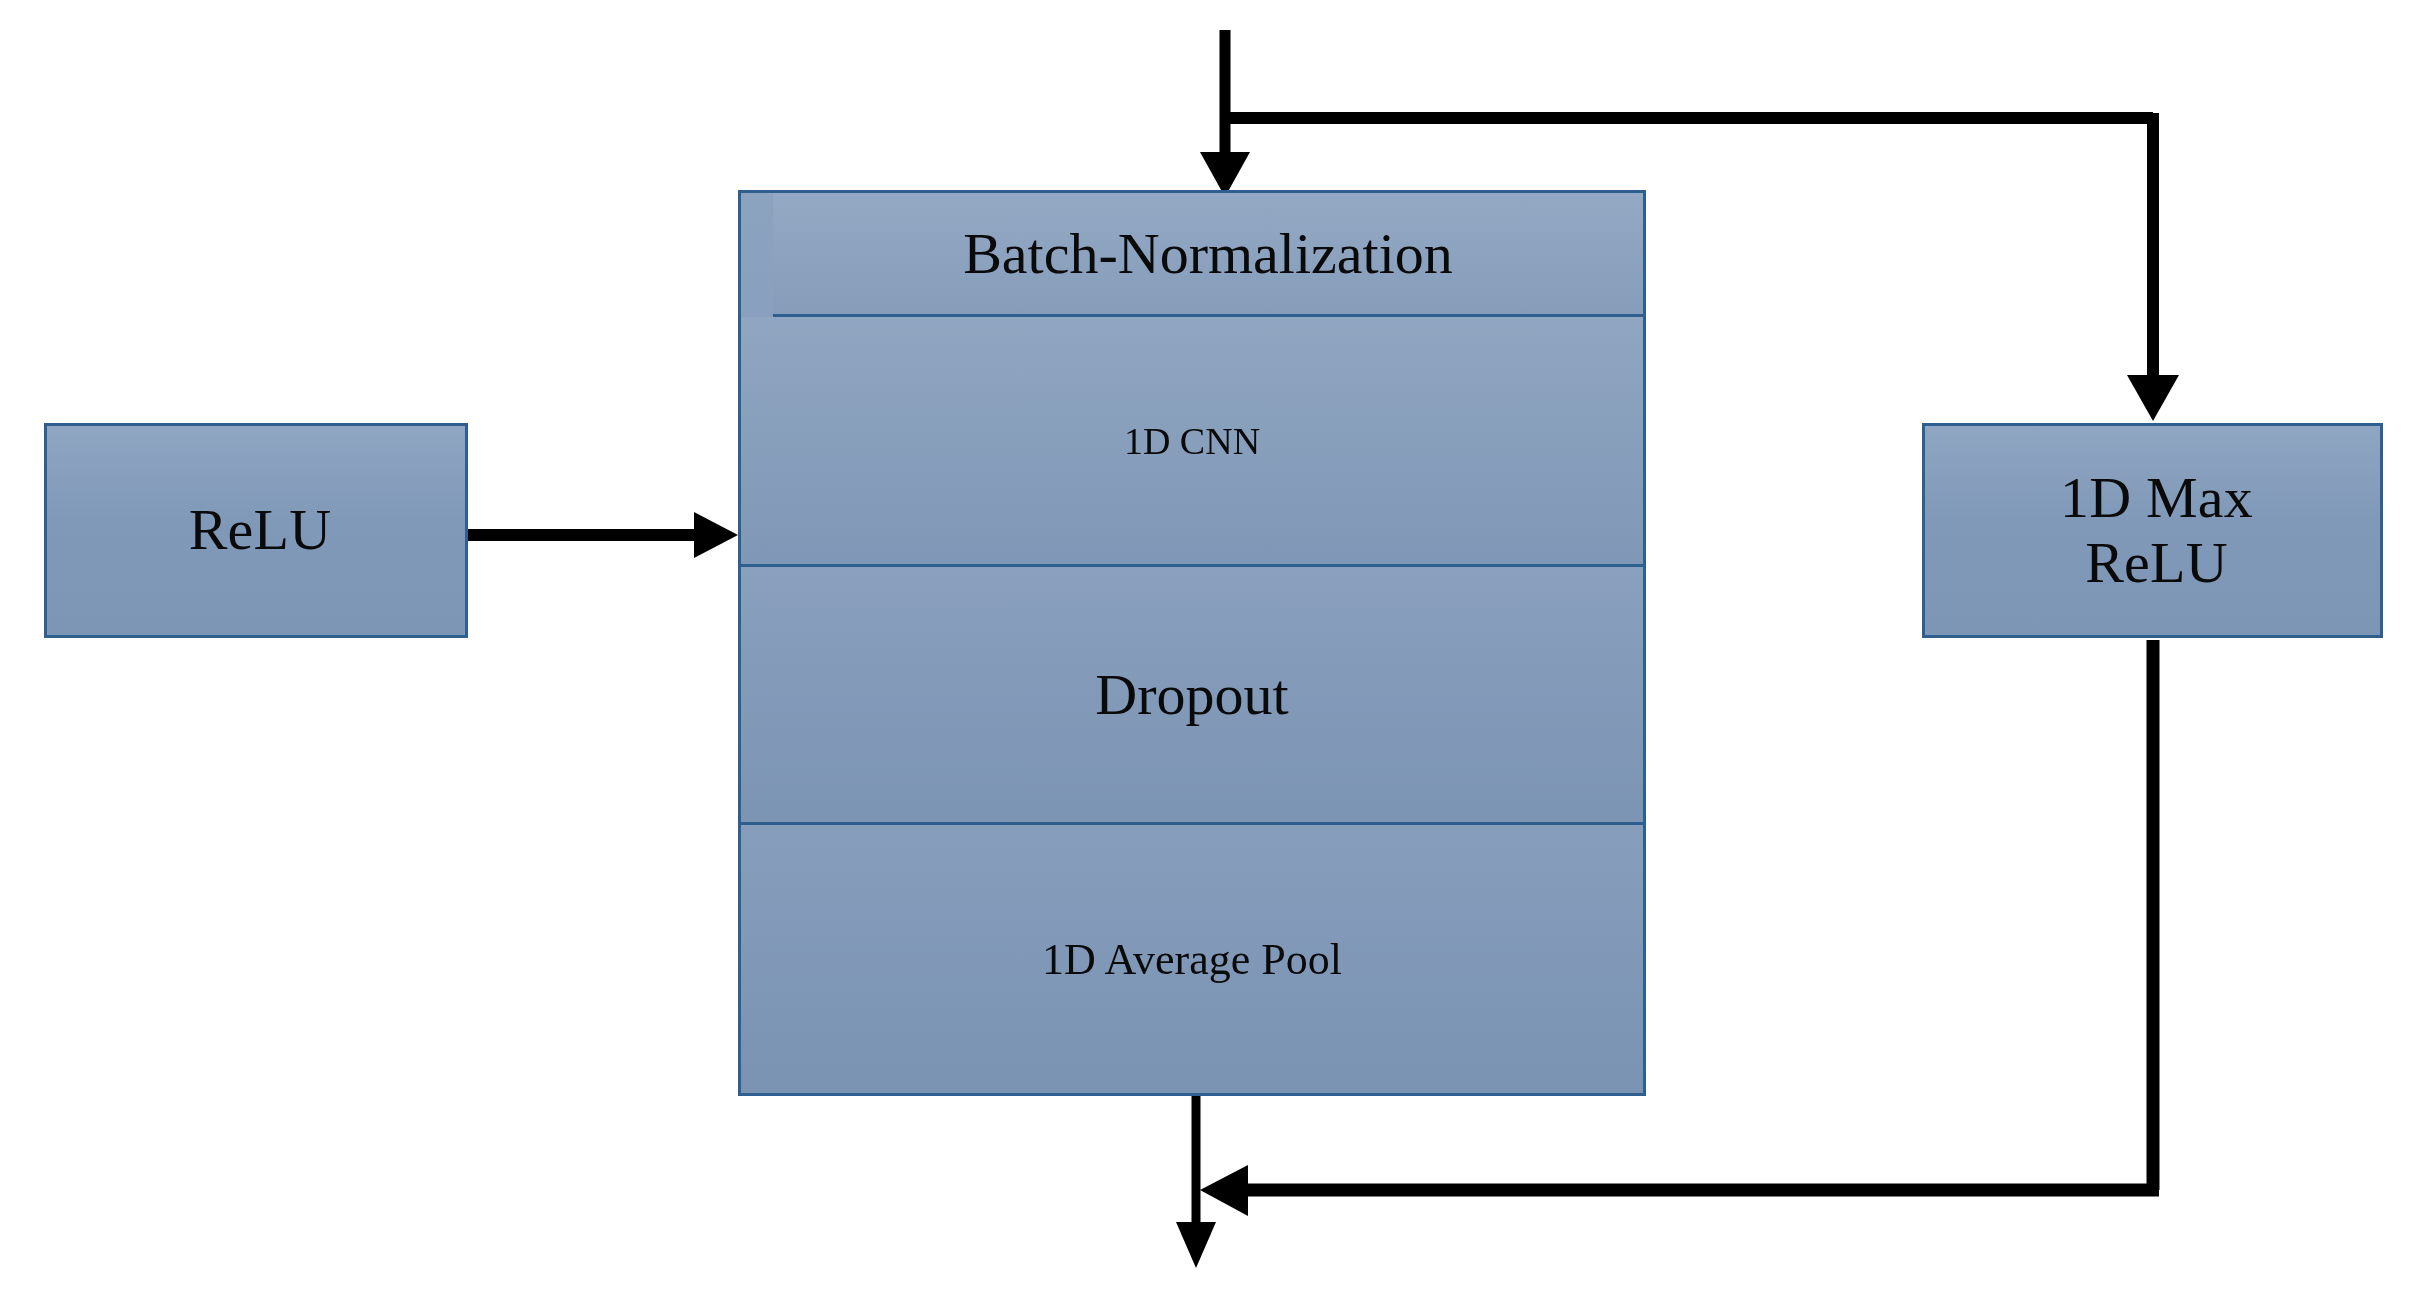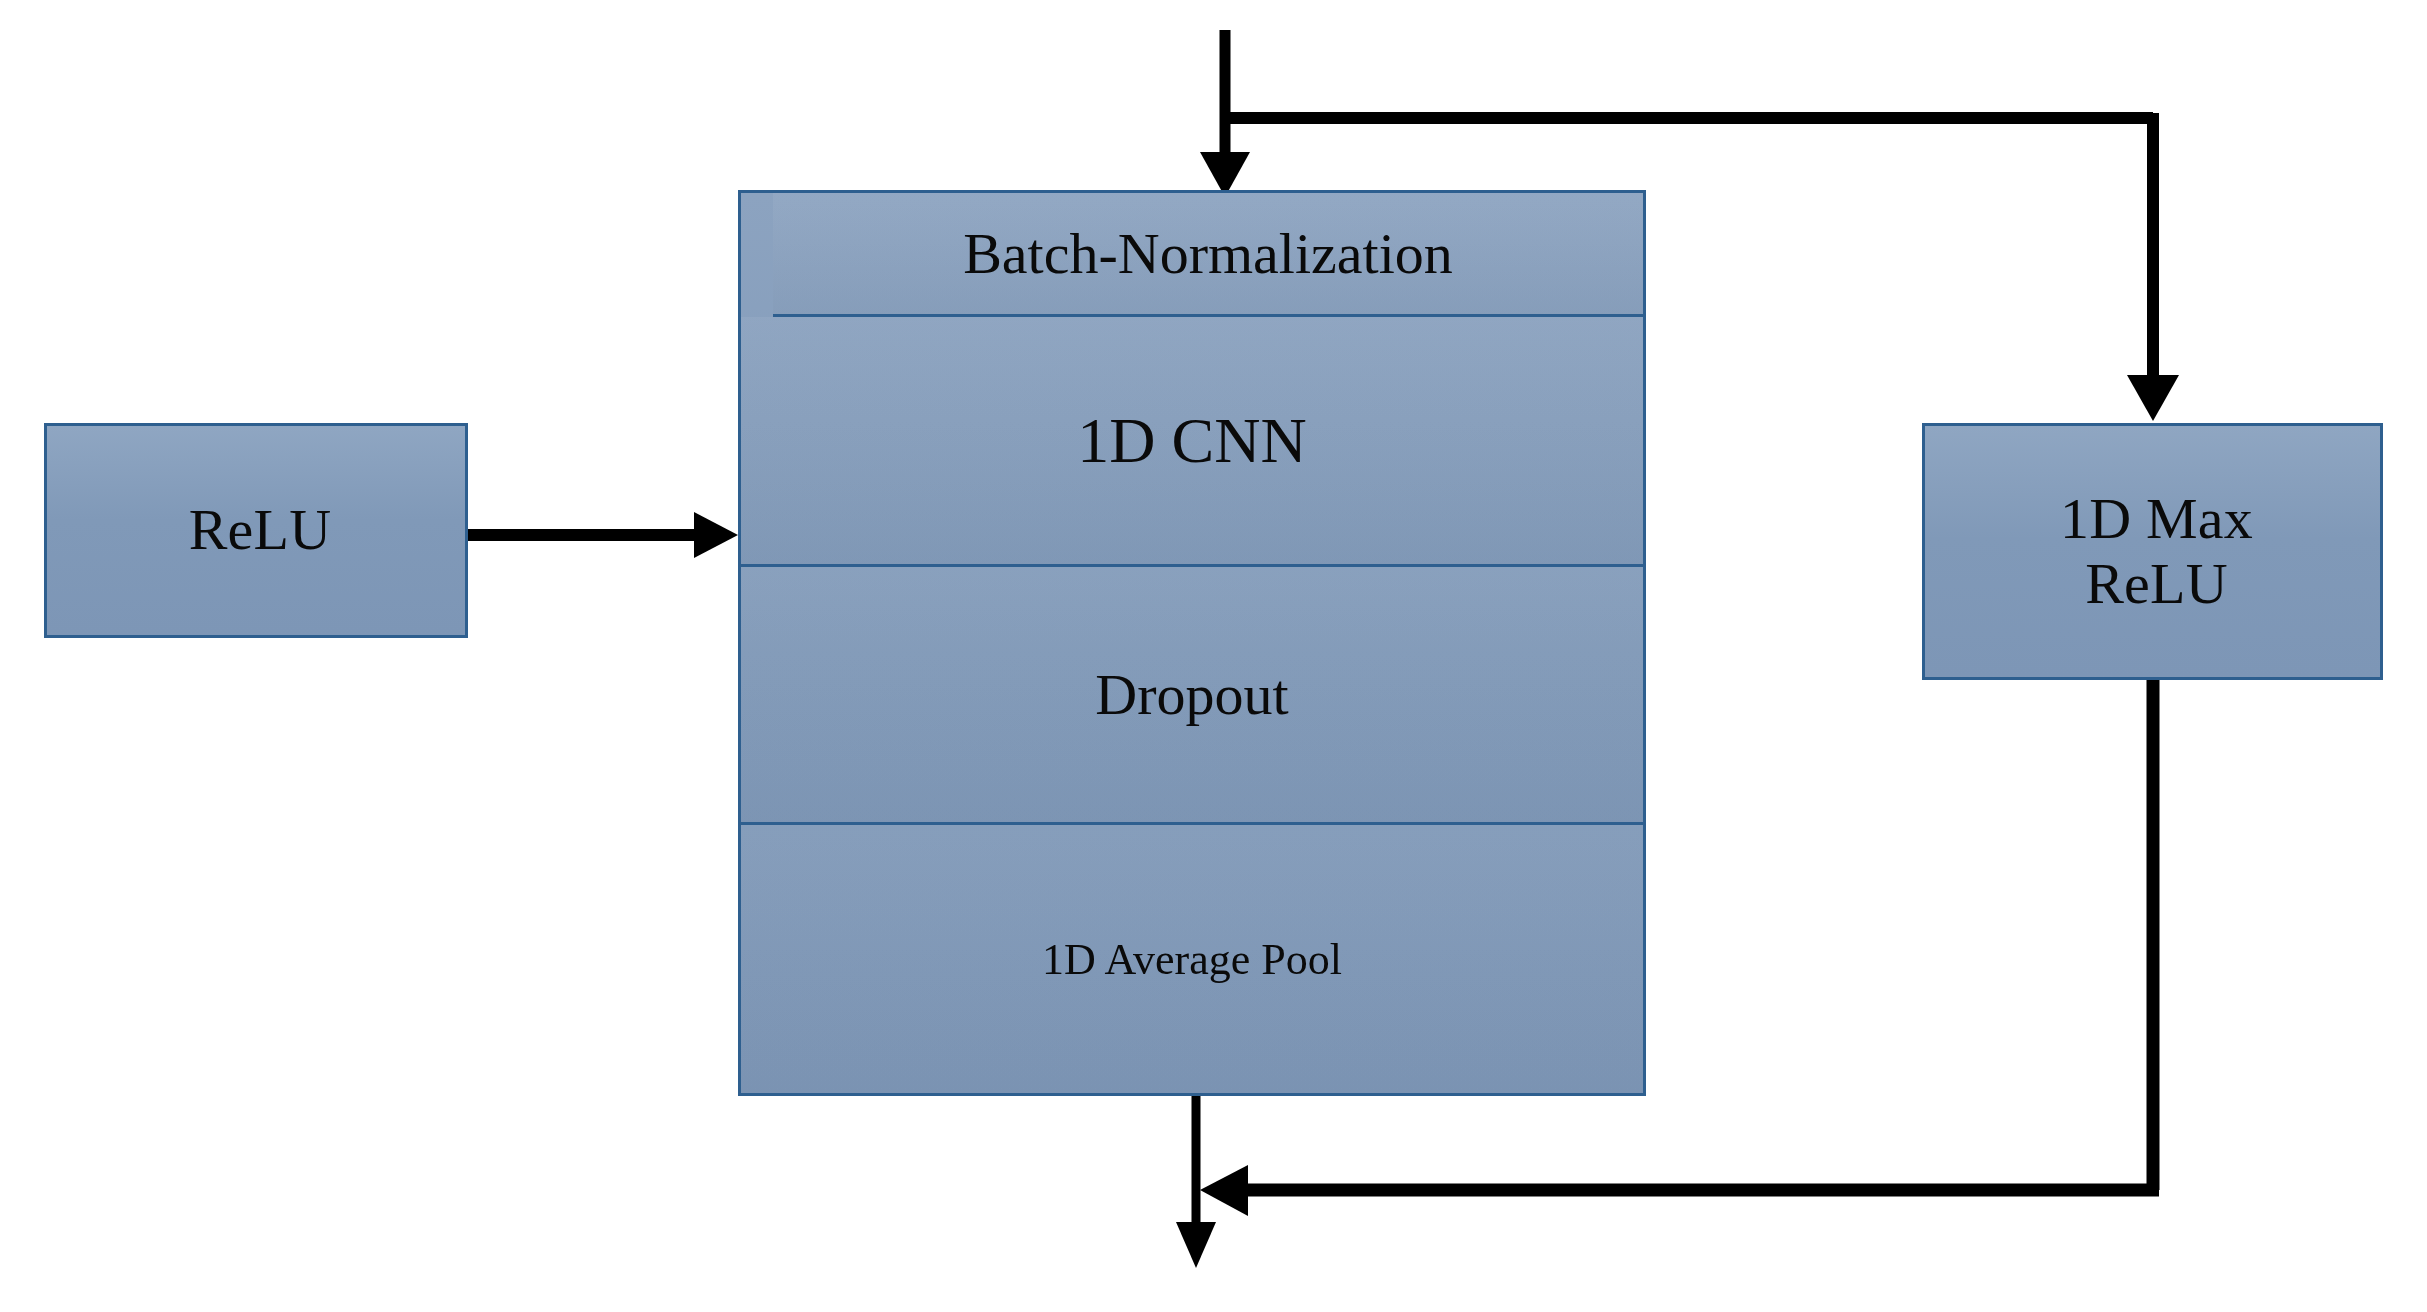--- a/index.html
+++ b/index.html
@@ -66,31 +66,31 @@
     left: 44px;
     top: 423px;
     width: 424px;
     height: 215px;
     font-size: 58px;
   }
   #node-maxpool {
     left: 1922px;
     top: 423px;
     width: 461px;
-    height: 257px;
+    height: 215px;
     font-size: 58px;
   }
   #stack-main {
     left: 738px;
     top: 190px;
     width: 908px;
     height: 906px;
   }
   #stack-main .stack-row:nth-child(1) { height: 124px; font-size: 58px; margin-left: 32px; }
-  #stack-main .stack-row:nth-child(2) { height: 250px; font-size: 64px; }
+  #stack-main .stack-row:nth-child(2) { height: 250px; font-size: 38px; }
   #stack-main .stack-row:nth-child(3) { height: 258px; font-size: 58px; }
   #stack-main .stack-row:nth-child(4) { height: 268px; font-size: 44px; }
   .mp-line { display: block; }
 </style>
 </head>
 <body>
 
 <div id="canvas">
 
   <svg id="edges" viewBox="0 0 2427 1312" preserveAspectRatio="none" aria-hidden="true">

